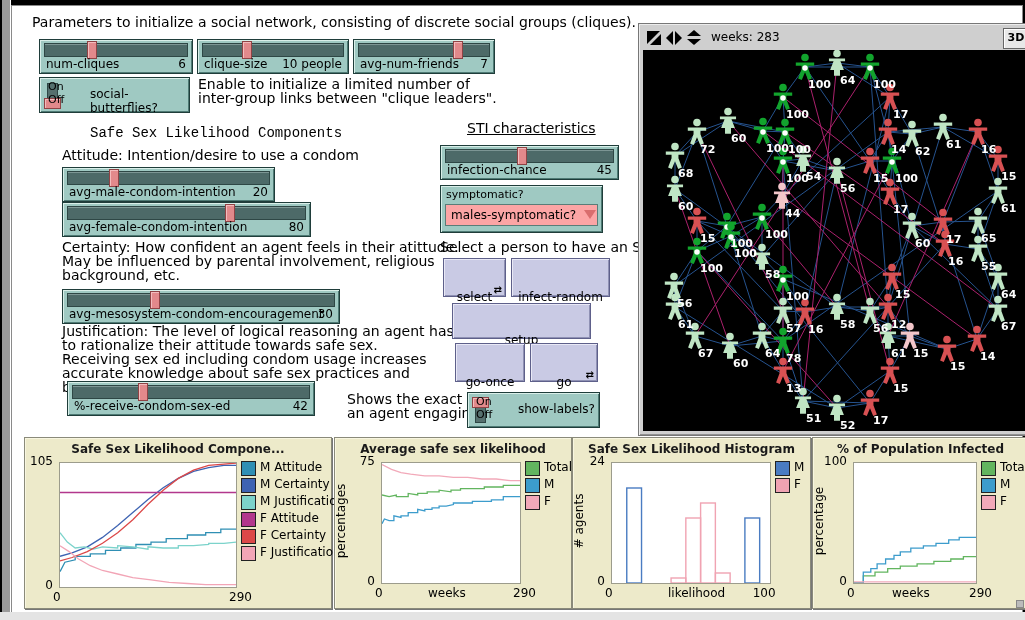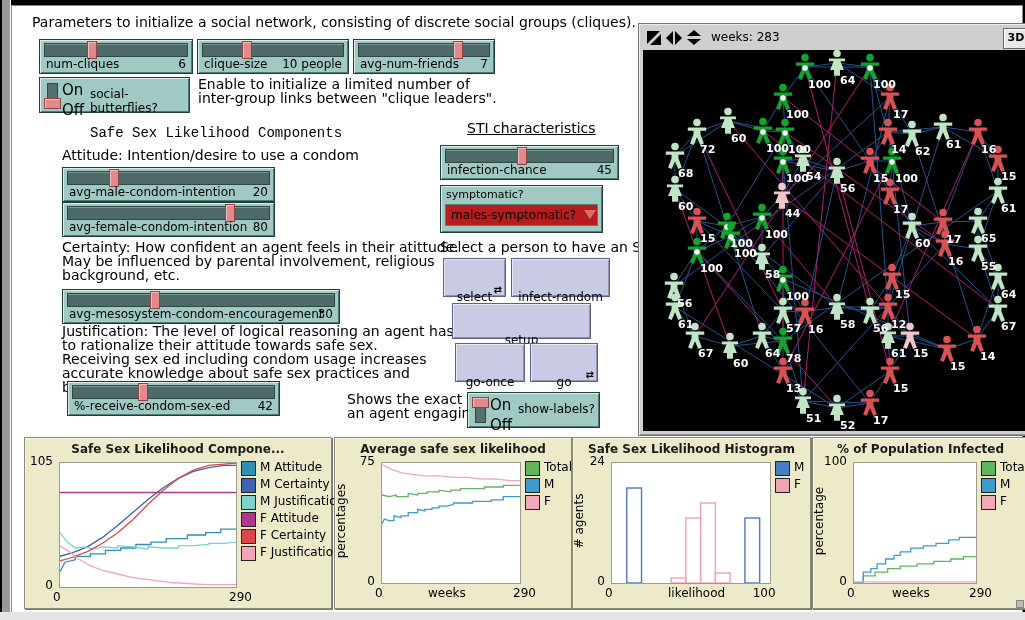--- a/index.html
+++ b/index.html
@@ -16,26 +16,26 @@
   .slider .handle{position:absolute;top:1px;width:8px;height:16px;background:#e2898b;
     border:1px solid #8f4345;box-shadow:inset 1px 1px 0 #f3bcbd;}
   .slider .lab{position:absolute;left:6px;bottom:2px;font-size:12px;color:#000;}
   .slider .val{position:absolute;right:6px;bottom:2px;font-size:12px;color:#000;}
   .switch{position:absolute;background:#9fc9c2;border:1px solid #1f3d3a;
     box-shadow:inset 1px 1px 0 #d9efe9, inset -1px -1px 0 #4e7a74;}
   .switch .trk{position:absolute;left:7px;top:5px;width:9px;height:23px;background:#55706e;
     border:1px solid #2e4745;}
   .switch .hdl{position:absolute;left:4px;width:15px;height:9px;background:#e2898b;
     border:1px solid #8f4345;box-shadow:inset 1px 1px 0 #f3bcbd;}
-  .switch .onoff{position:absolute;left:22px;top:2px;font-size:15px;line-height:20px;color:#000;}
+  .switch .onoff{position:absolute;left:8px;top:2px;font-size:11px;line-height:13px;color:#000;}
   .switch .nm{position:absolute;left:50px;top:9px;font-size:12px;color:#000;}
   .chooser{position:absolute;background:#9fc9c2;border:1px solid #1f3d3a;
     box-shadow:inset 1px 1px 0 #d9efe9, inset -1px -1px 0 #4e7a74;}
   .chooser .clab{position:absolute;left:5px;top:2px;font-size:11px;color:#000;}
-  .chooser .cbox{position:absolute;left:4px;right:4px;top:18px;height:20px;background:#b91c1c;
+  .chooser .cbox{position:absolute;left:4px;right:4px;top:18px;height:20px;background:#fca5a5;
     border:1px solid #5a7d78;font-size:12px;color:#000;line-height:20px;padding-left:5px;}
   .chooser .tri{position:absolute;right:6px;top:24px;width:0;height:0;
     border-left:6px solid transparent;border-right:6px solid transparent;border-top:9px solid #d96e6e;}
   .btn{position:absolute;background:#c9cae4;border:1px solid #5e608a;
     box-shadow:inset 1px 1px 0 #e9e9f6, inset -1px -1px 0 #8f91b4;
     font-size:12px;color:#000;text-align:center;}
   .btn .bl{position:absolute;left:0;right:0;top:50%;transform:translateY(-50%);margin-top:19px;}
   .btn .fv{position:absolute;right:3px;bottom:1px;font-size:10px;font-weight:bold;color:#000;}
   .view{position:absolute;background:#cfcfcf;border:1px solid #777;
     box-shadow:inset 1px 1px 0 #ececec, inset -1px -1px 0 #909090;}
@@ -99,33 +99,33 @@
         <div class="handle" style="left: 99.16px;"></div>
         <div class="lab">avg-num-friends</div>
         <div class="val">7</div>
       </div>
       <div class="slider" style="left: 50px; top: 161px; width: 211px; height: 33px;">
         <div class="track"></div>
         <div class="handle" style="left: 46.46px;"></div>
         <div class="lab">avg-male-condom-intention</div>
         <div class="val">20</div>
       </div>
-      <div class="slider" style="left: 50px; top: 196px; width: 211px; height: 33px;">
+      <div class="slider" style="left: 50px; top: 196px; width: 211px; height: 33px; padding-left: 36px;">
         <div class="track"></div>
         <div class="handle" style="left: 162.26px;"></div>
         <div class="lab">avg-female-condom-intention</div>
         <div class="val">80</div>
       </div>
       <div class="slider" style="left: 50px; top: 283px; width: 276px; height: 33px;">
         <div class="track"></div>
         <div class="handle" style="left: 86.56px;"></div>
         <div class="lab">avg-mesosystem-condom-encouragement</div>
         <div class="val">30</div>
       </div>
-      <div class="slider" style="left: 55px; top: 375px; width: 211px; height: 33px;">
+      <div class="slider" style="left: 55px; top: 375px; width: 211px; height: 33px; padding-left: 35px;">
         <div class="track"></div>
         <div class="handle" style="left: 69.62px;"></div>
         <div class="lab">%-receive-condom-sex-ed</div>
         <div class="val">42</div>
       </div>
       <div class="slider" style="left: 428px; top: 139px; width: 161px; height: 33px; padding-left: 16px;">
         <div class="track"></div>
         <div class="handle" style="left: 75.5px;"></div>
         <div class="lab">infection-chance</div>
         <div class="val">45</div>

